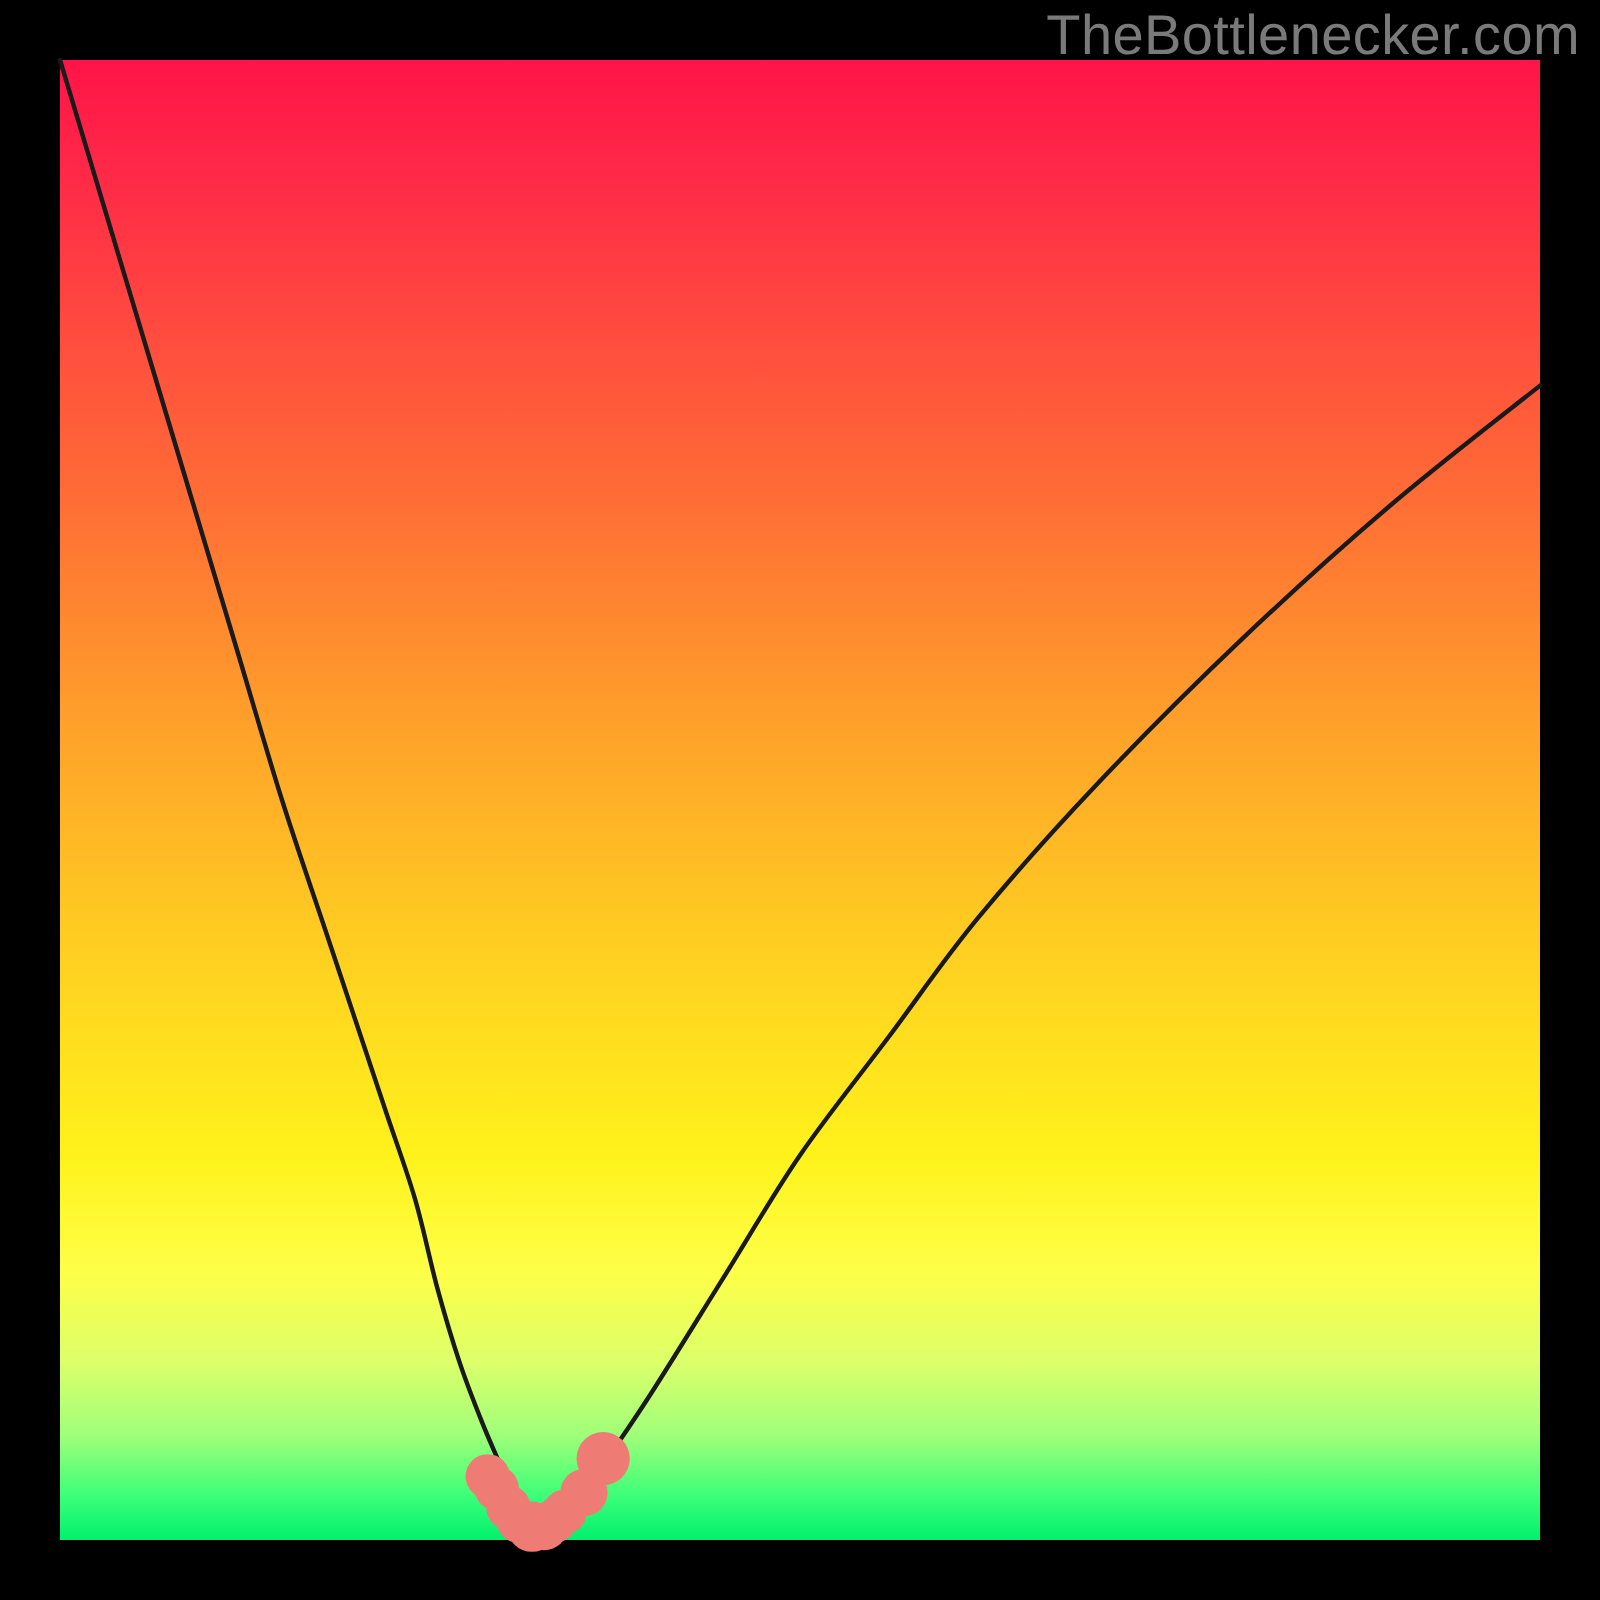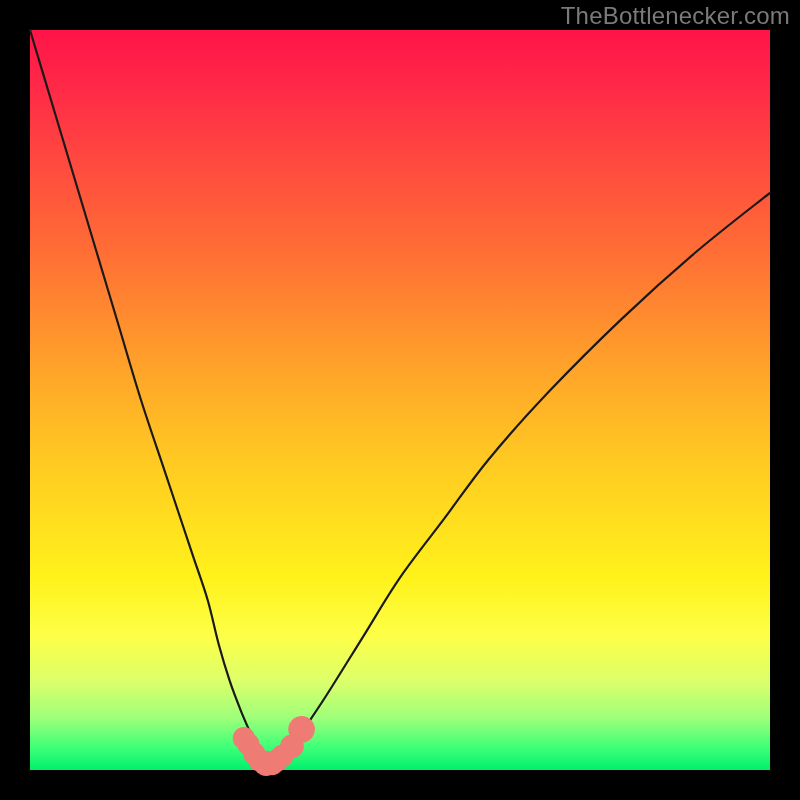--- a/index.html
+++ b/index.html
@@ -31,21 +31,21 @@
       #9eff7a 93%,
       #3dff78 97%,
       #00f06e 100%
     );
   }
   .watermark {
     position: absolute;
     top: 2px;
     right: 10px;
     color: #7a7a7a;
-    font-size: 24px;
+    font-size: 28px;
     font-weight: 500;
     letter-spacing: 0.2px;
     user-select: none;
   }
   svg.overlay {
     position: absolute;
     left: 0;
     top: 0;
     width: 800px;
     height: 800px;

